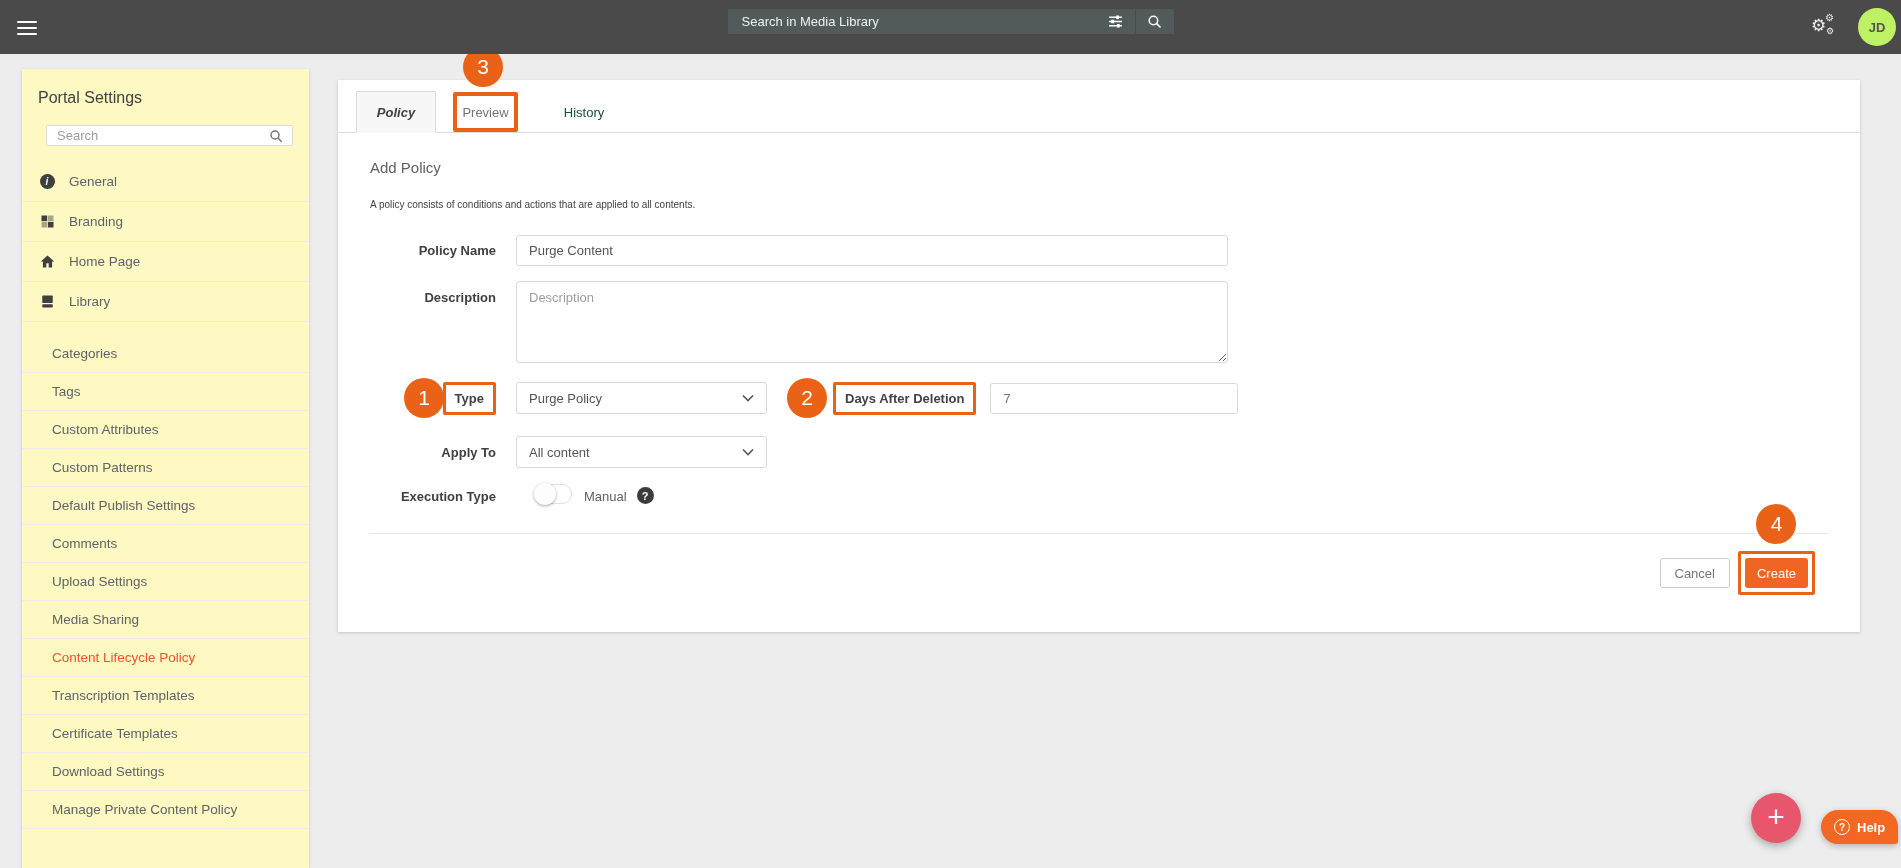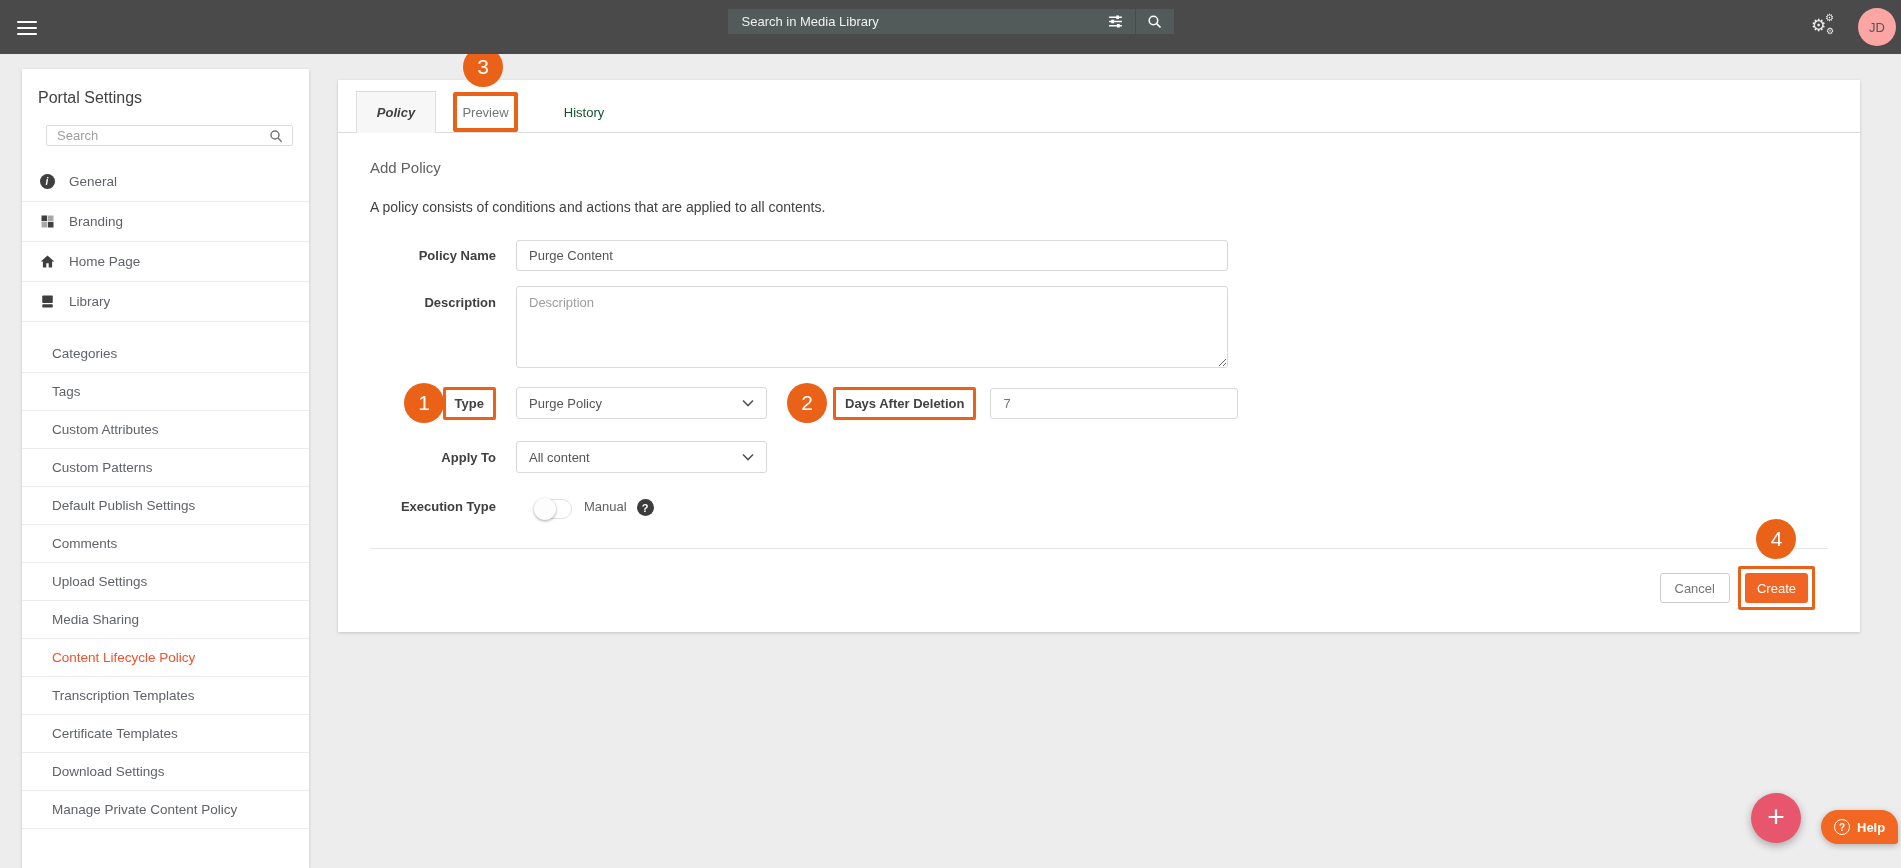--- a/index.html
+++ b/index.html
@@ -15,25 +15,25 @@
   .hsearch input { flex:1; background:transparent; border:none; outline:none; color:#fff;
                    font-size:13px; padding:0 14px; font-family:inherit; }
   .hsearch input::placeholder { color:#f0f0f0; opacity:1; }
   .hs-btn { width:38px; height:36px; display:flex; align-items:center; justify-content:center; cursor:pointer; }
   .hs-sep { width:1px; height:36px; background:#454e4d; }
   .gears { position:absolute; right:60px; top:13px; width:30px; height:28px; color:#ececec; cursor:pointer; }
   .gear-big { position:absolute; left:0; top:4px; font-size:17px; line-height:1; }
   .gear-small { position:absolute; left:14px; top:0; font-size:10px; line-height:1; }
   .gear-tiny { position:absolute; left:15px; top:14px; font-size:9px; line-height:1; }
   .avatar { position:absolute; right:5px; top:8px; width:38px; height:38px; border-radius:50%;
-            background:#fca5a5; color:#555; font-size:13px; font-weight:normal;
+            background:#bef264; color:#555; font-size:13px; font-weight:bold;
             display:flex; align-items:center; justify-content:center; cursor:pointer; }
 
   
-  .sidebar { position:absolute; left:22px; top:69px; width:287px; height:799px; background:#ffffff;
+  .sidebar { position:absolute; left:22px; top:69px; width:287px; height:799px; background:#fef9c3;
              box-shadow:0 1px 3px rgba(0,0,0,.18); z-index:10; overflow:hidden; }
   .sb-title { padding:20px 16px 0 16px; font-size:16px; color:#424242; }
   .sb-search { margin:18px 16px 0 24px; height:21px; border:1px solid #dcdcdc; border-radius:2px;
                display:flex; align-items:center; background:#fff; }
   .sb-search input { flex:1; border:none; outline:none; font-size:13px; color:#555; padding:0 10px; font-family:inherit; }
   .sb-search input::placeholder { color:#9e9e9e; opacity:1; }
   .sb-search .sicon { width:32px; display:flex; align-items:center; justify-content:center; cursor:pointer; }
   .sb-nav { margin-top:16px; }
   .sb-item { height:40px; display:flex; align-items:center; gap:13px; padding:0 16px;
              border-bottom:1px solid #ececec; color:#5f6368; font-size:13.5px; cursor:pointer; }
@@ -56,21 +56,21 @@
                border:4px solid #ea6118; border-radius:2px; display:flex; align-items:center; justify-content:center;
                font-size:13px; color:#757575; cursor:pointer; background:#fff; }
   .tab-disabled { position:absolute; left:196px; top:12px; width:100px; height:40px;
                   display:flex; align-items:center; justify-content:center; font-size:13px; color:#14532d; cursor:pointer; }
   .badge { width:40px; height:40px; border-radius:50%; background:#ea6118; color:#fff; font-size:21px;
            display:flex; align-items:center; justify-content:center; z-index:20; }
   .badge-3 { position:absolute; left:125px; top:-33px; }
 
   .content { padding:0 32px; position:relative; }
   .heading { margin-top:26px; font-size:15px; color:#616161; }
-  .intro { margin-top:23px; font-size:14px; color:#424242; }
+  .intro { margin-top:23px; font-size:10px; color:#424242; }
 
   .form { margin-top:25px; }
   .frow { display:flex; align-items:center; margin-bottom:15px; position:relative; }
   .frow.top { align-items:flex-start; }
   .flabel { width:126px; flex:none; text-align:right; margin-right:20px; font-size:13px; font-weight:bold; color:#404040; }
   .frow.top .flabel { margin-top:9px; }
   .txt { width:712px; height:31px; border:1px solid #d9d9d9; border-radius:3px; padding:0 12px;
          font-size:13px; color:#555; font-family:inherit; outline:none; }
   textarea.txt { height:82px; padding:8px 12px; resize:both; }
   .txt::placeholder { color:#9e9e9e; opacity:1; }
@@ -79,21 +79,21 @@
              font-size:13px; color:#555; cursor:pointer; }
   .annot-label { display:inline-block; border:3px solid #ea6118; border-radius:2px; padding:6px 9px;
                  font-size:13px; font-weight:bold; color:#424242; background:#fff; white-space:nowrap; }
   .lbl-cell { width:146px; flex:none; position:relative; display:flex; justify-content:flex-end; align-items:center; padding-right:20px; }
   .badge-1 { position:absolute; left:34px; top:50%; transform:translateY(-50%); }
   .badge-2 { margin-left:20px; flex:none; }
   .dad-box { margin-left:6px; flex:none; }
   .num-input { margin-left:14px; width:248px; height:31px; border:1px solid #d9d9d9; border-radius:3px;
                padding:0 12px; font-size:13px; color:#757575; font-family:inherit; outline:none; }
 
-  .exec-row { margin-top:26px; display:flex; align-items:flex-start; }
+  .exec-row { margin-top:16px; display:flex; align-items:flex-end; }
   .toggle { margin-left:20px; width:36px; height:20px; border:1px solid #e0e0e0; border-radius:10px;
             background:#fff; position:relative; cursor:pointer; flex:none; }
   .knob { position:absolute; left:-3px; top:-2px; width:22px; height:22px; border-radius:50%; background:#fdfdfd;
           box-shadow:0 1px 3px rgba(0,0,0,.35); }
   .exec-val { margin-left:12px; font-size:13px; color:#616161; }
   .qicon { margin-left:10px; width:17px; height:17px; border-radius:50%; background:#3c3c3c; color:#fff;
            font-size:11px; font-weight:bold; display:flex; align-items:center; justify-content:center; cursor:pointer; }
 
   .divider { margin-top:29px; border-top:1px solid #e6e6e6; }
   .btn-row { margin-top:17px; display:flex; justify-content:flex-end; align-items:center; padding-right:13px; }

